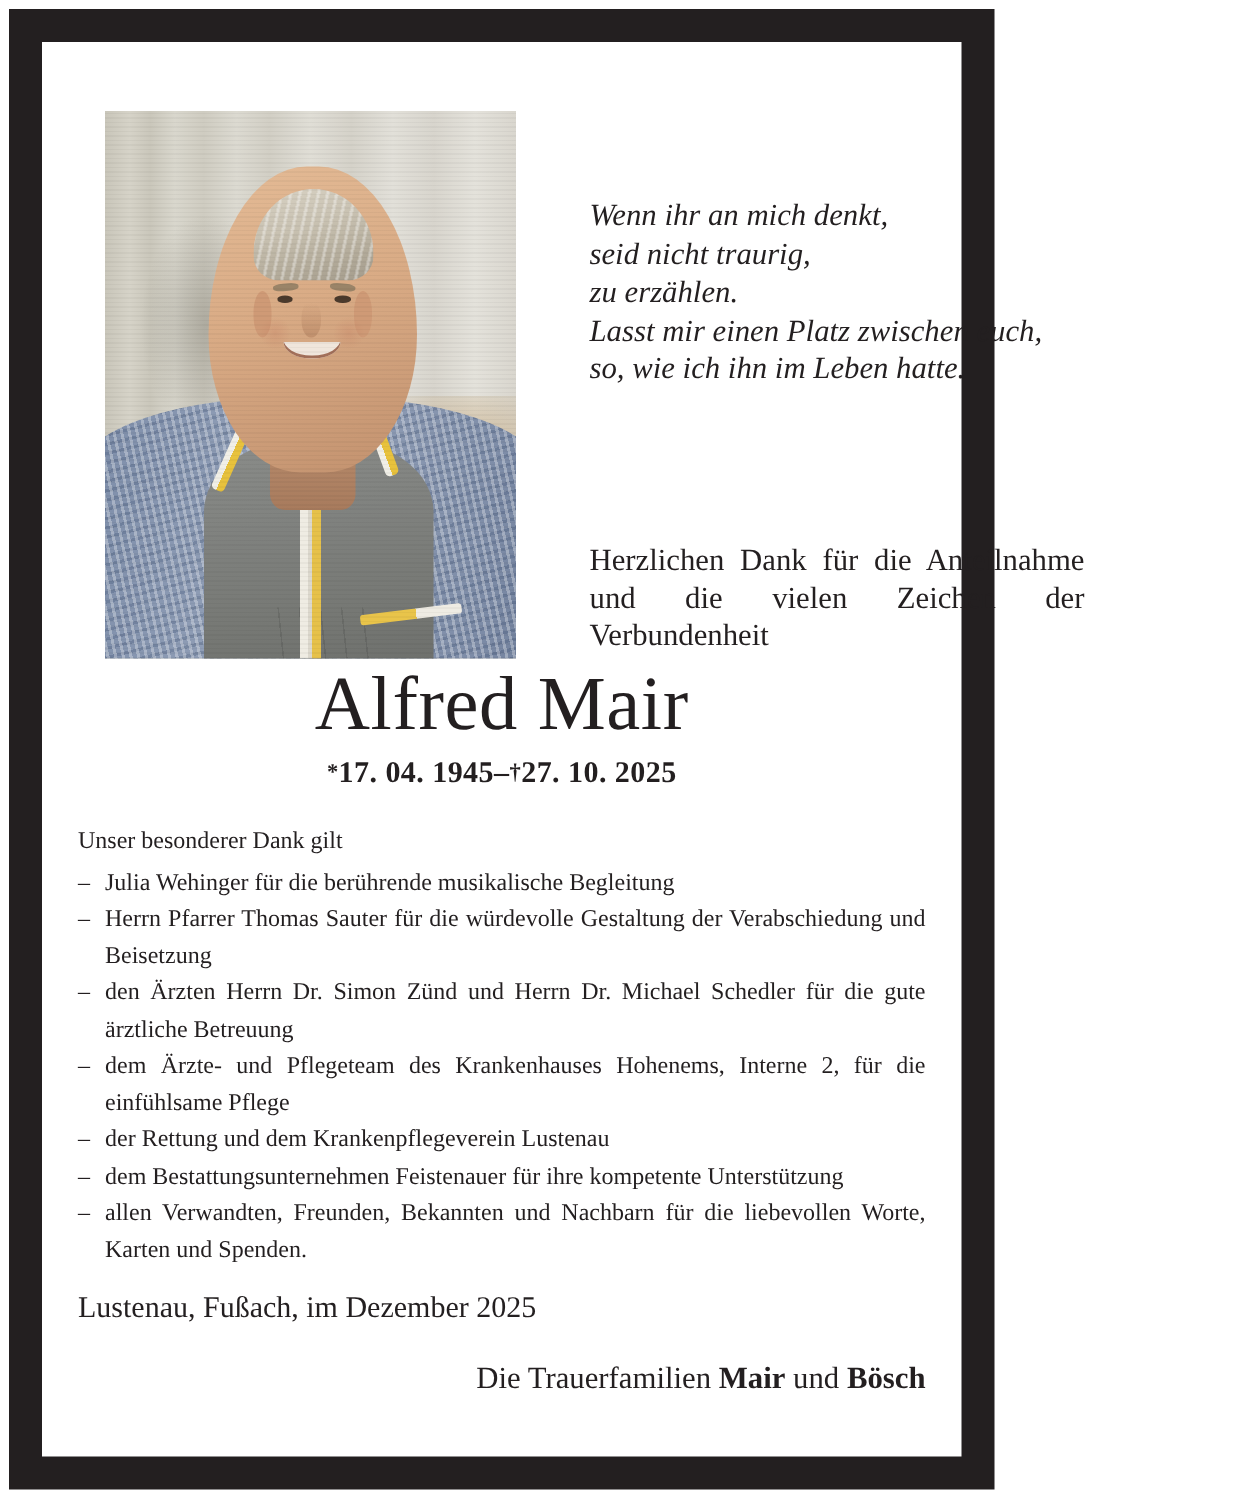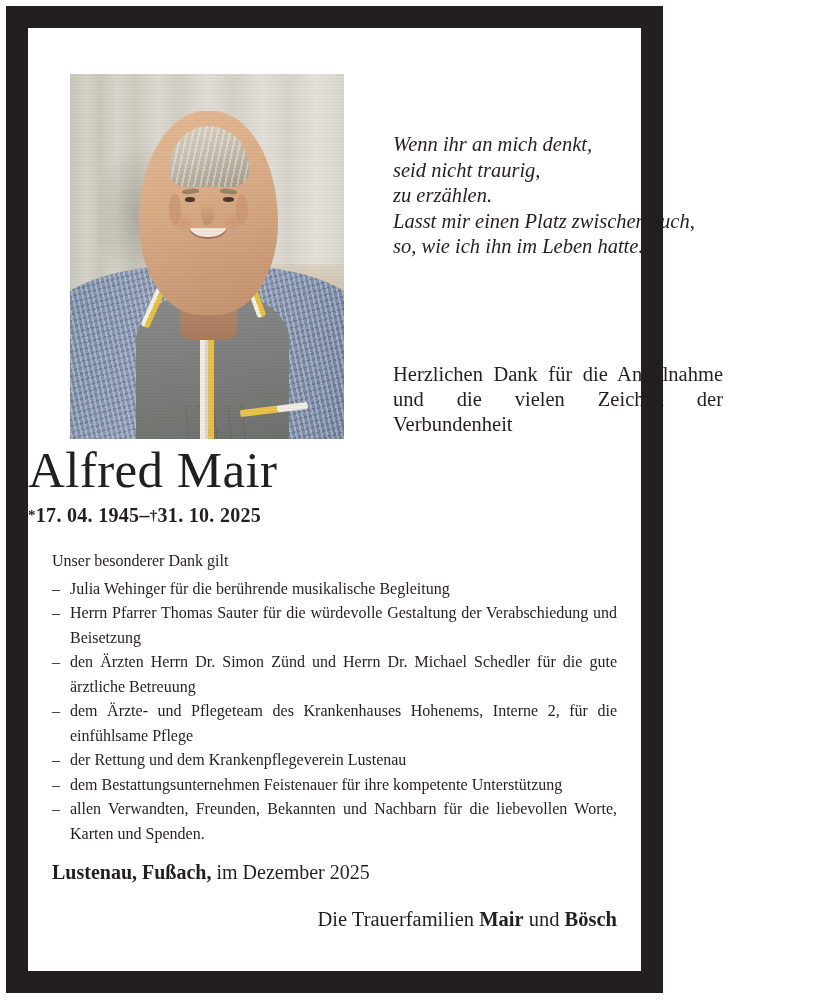--- a/index.html
+++ b/index.html
@@ -236,20 +236,21 @@
     width: 330px;
     font-size: 20.5px;
     line-height: 25px;
     text-align: justify;
     text-align-last: left;
     color: #231f20;
   }
 
   
   .name-block {
+    text-align: center;
     margin-top: 14px;
   }
   .name {
     font-size: 51px;
     line-height: 56px;
     letter-spacing: .4px;
     color: #231f20;
   }
   .dates {
     margin-top: 6px;
@@ -287,21 +288,21 @@
     top: 0;
   }
 
   
   .footer {
     margin: 14px 24px 0 24px;
     font-size: 20px;
     line-height: 24.5px;
     color: #231f20;
   }
-  .place-line b { font-weight: bold; }
+  .place-line b { font-weight: normal; }
   .families {
     margin-top: 22px;
     text-align: right;
     font-size: 20.5px;
   }
   .families b { font-weight: bold; }
 </style>
 </head>
 <body>
 
@@ -347,21 +348,21 @@
           <div>Lasst mir einen Platz zwischen euch,</div>
           <div>so, wie ich ihn im Leben hatte.</div>
         </div>
 
         <div class="thanks">Herzlichen Dank für die Anteilnahme und die vielen Zeichen der Verbundenheit</div>
       </div>
 
       <div class="name-block">
         <div class="name">Alfred Mair</div>
         <div class="dates">
-          <span class="sym">*</span><span>17. 04. 1945</span><span>–</span><span class="sym">†</span><span>31. 10. 2025</span>
+          <span class="sym">*</span><span>17. 04. 1945</span><span>–</span><span class="sym">†</span><span>27. 10. 2025</span>
         </div>
       </div>
 
       <div class="body-text">
         <div class="intro">Unser besonderer Dank gilt</div>
         <ul class="thank-list">
           <li>Julia Wehinger für die berührende musikalische Begleitung</li>
           <li>Herrn Pfarrer Thomas Sauter für die würdevolle Gestaltung der Verabschiedung und Beisetzung</li>
           <li>den Ärzten Herrn Dr. Simon Zünd und Herrn Dr. Michael Schedler für die gute ärztliche Betreuung</li>
           <li>dem Ärzte- und Pflegeteam des Krankenhauses Hohenems, Interne 2, für die einfühlsame Pflege</li>

